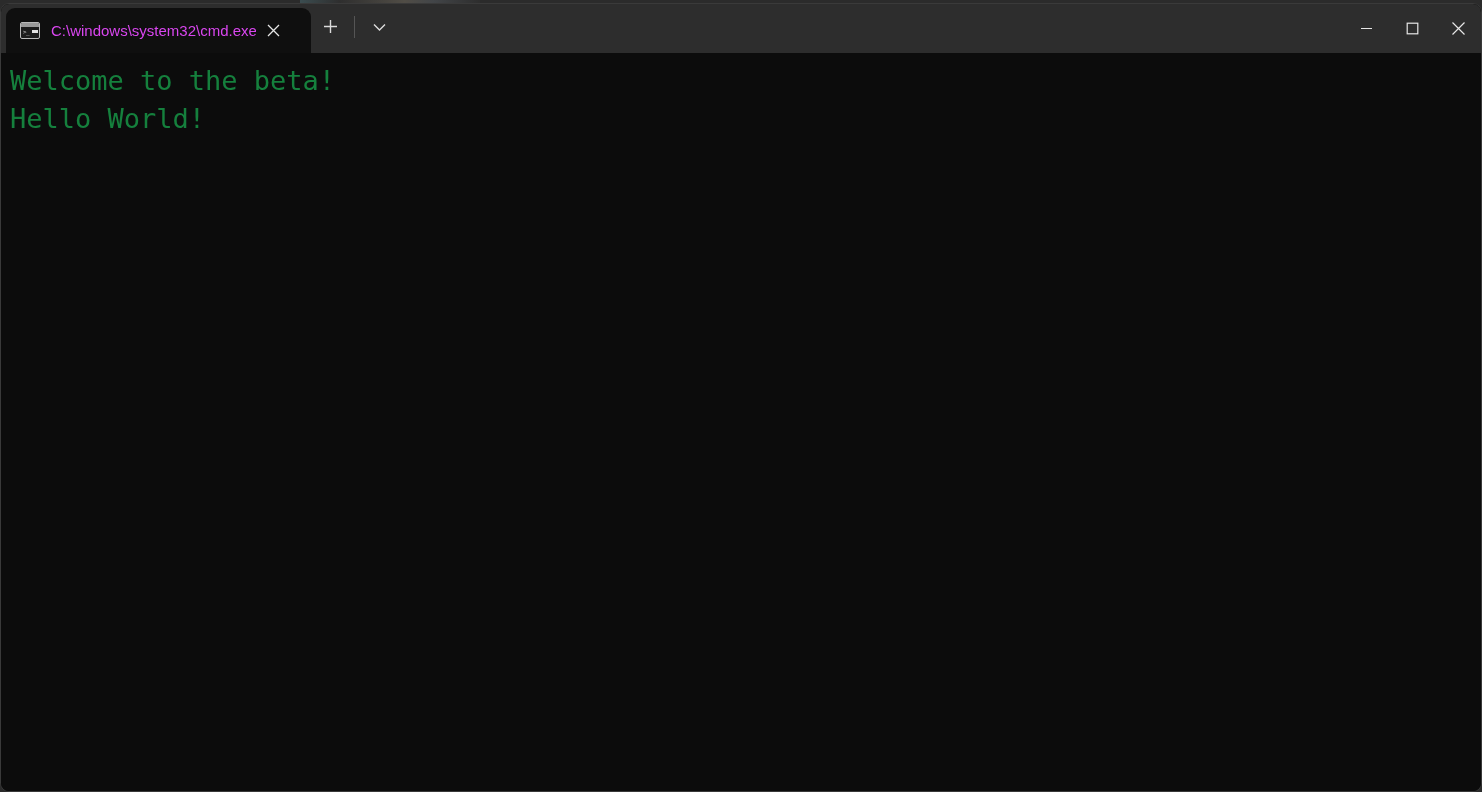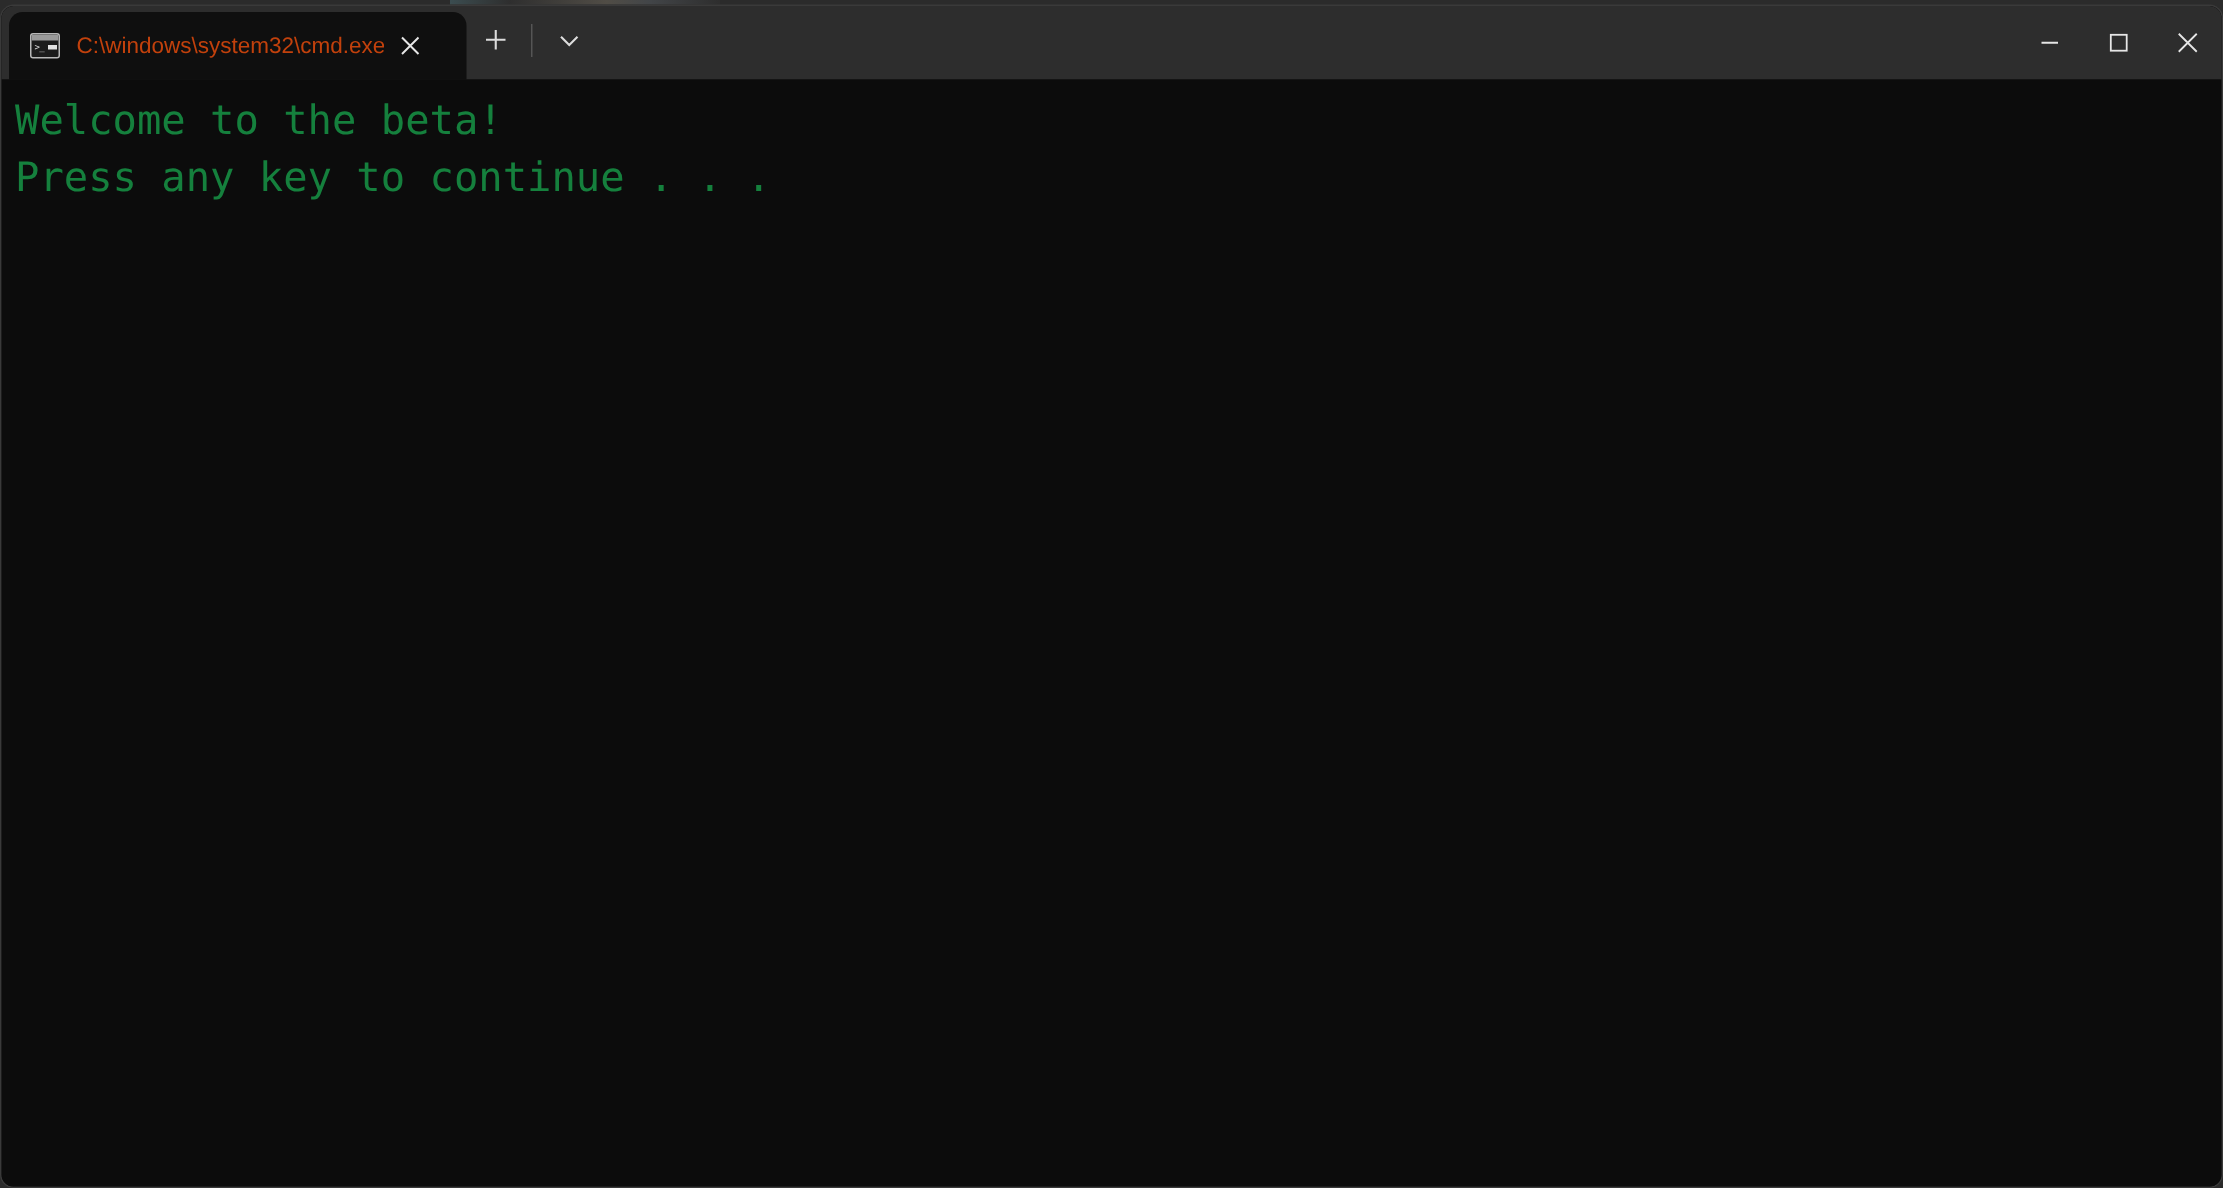--- a/index.html
+++ b/index.html
@@ -129,21 +129,21 @@
     position: absolute;
     left: 11px;
     top: 7px;
     width: 6px;
     height: 3px;
     background: #e2e2e2;
   }
 
   .tab-title {
     flex: 1 1 auto;
-    color: #c2410c;
+    color: #d946ef;
     font-size: 15px;
     line-height: 20px;
     white-space: nowrap;
     overflow: hidden;
     max-width: 205px;
     font-family: "Liberation Sans", sans-serif;
   }
 
   .tab-close {
     width: 34px;
@@ -282,16 +282,16 @@
         <svg width="15" height="15" viewBox="0 0 15 15" aria-hidden="true">
           <path d="M1.5 1.5 L13.5 13.5 M13.5 1.5 L1.5 13.5" stroke="#e6e6e6" stroke-width="1.2" fill="none"></path>
         </svg>
       </div>
     </div>
 
   </div>
 
   <div id="terminal">
     <div class="term-line">Welcome to the beta!</div>
-    <div class="term-line">Press any key to continue . . .</div>
+    <div class="term-line">Hello World!</div>
   </div>
 
 </div>
 
 </body></html>

